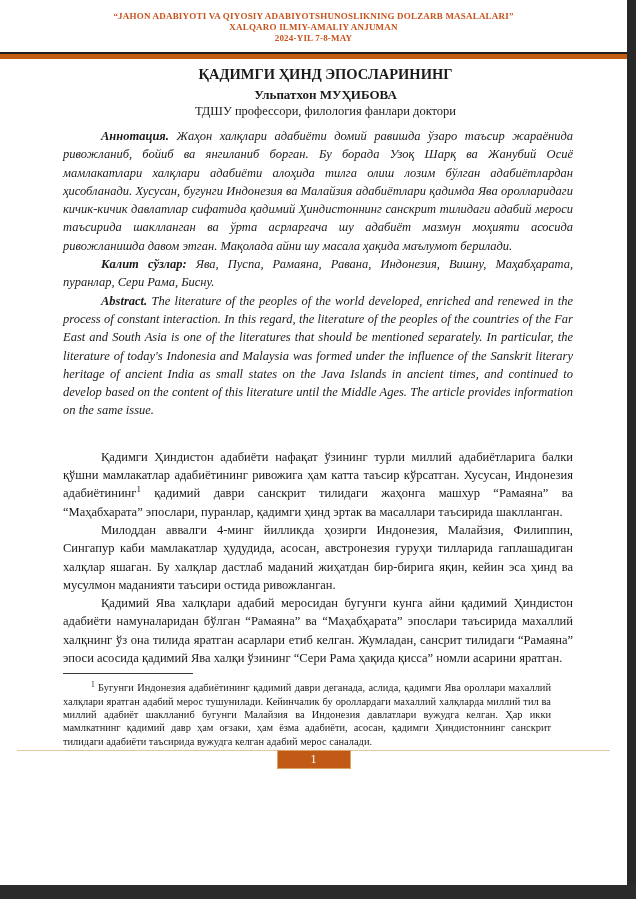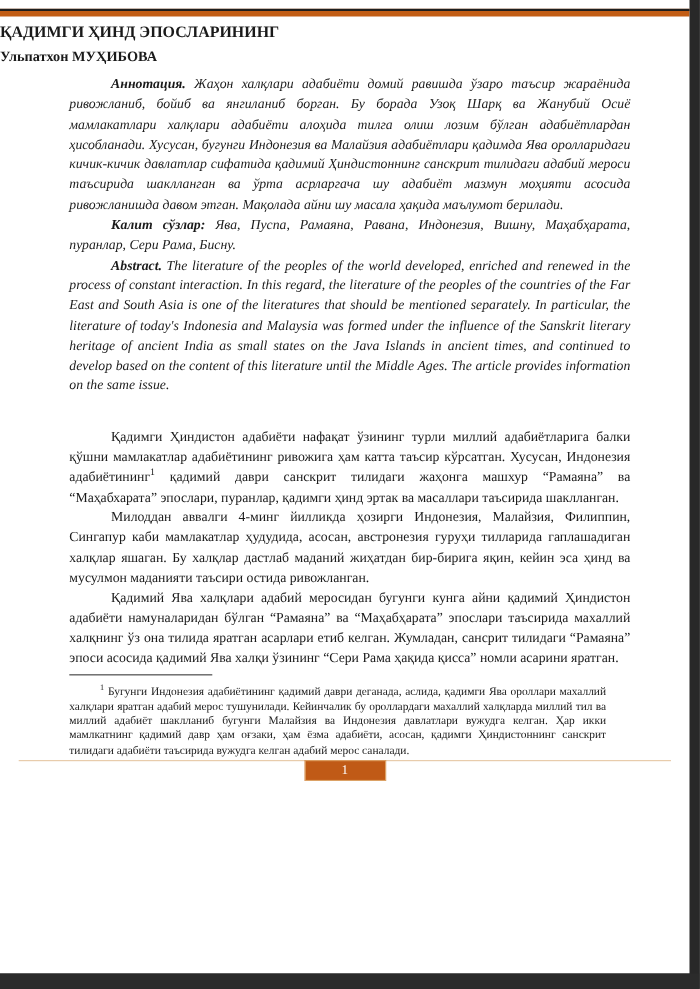--- a/index.html
+++ b/index.html
@@ -31,21 +31,21 @@
     letter-spacing:.2px;
   }
   .header-rule{
     margin-top:8px;
     border-top:2px solid #1f1f1f;
     height:5px;
     background:#c25d15;
   }
 
   
-  .title-block{margin-top:5px;}
+  .title-block{margin-top:5px;text-align:center;padding-left:24px;}
   .article-title{font-weight:bold;font-size:14.5px;line-height:20px;}
   .author{font-weight:bold;font-size:13px;line-height:17px;margin-top:2px;}
   .affiliation{font-size:12.5px;line-height:16px;}
 
   
   .content{padding:8px 54px 0 63px;}
   .para{
     margin:0;
     text-align:justify;
     text-indent:38px;
@@ -83,26 +83,32 @@
     line-height:16px;
     text-align:center;
   }
 </style>
 </head>
 <body>
 
 <div class="page">
   <div class="sheet">
 
+    <div class="conf-header">
+      <div>“JAHON ADABIYOTI VA QIYOSIY ADABIYOTSHUNOSLIKNING DOLZARB MASALALARI”</div>
+      <div>XALQARO ILMIY-AMALIY ANJUMAN</div>
+      <div>2024-YIL 7-8-MAY</div>
+    </div>
 
     <div class="header-rule"></div>
 
     <div class="title-block">
       <div class="article-title">ҚАДИМГИ ҲИНД ЭПОСЛАРИНИНГ</div>
       <div class="author">Ульпатхон МУҲИБОВА</div>
+      <div class="affiliation">ТДШУ профессори, филология фанлари доктори</div>
     </div>
 
     <div class="content">
 
       <p class="para italic">
         <span class="lead">Аннотация.</span><span>Жаҳон халқлари адабиёти домий равишда ўзаро таъсир жараёнида ривожланиб, бойиб ва янгиланиб борган. Бу борада Узоқ Шарқ ва Жанубий Осиё мамлакатлари халқлари адабиёти алоҳида тилга олиш лозим бўлган адабиётлардан ҳисобланади. Хусусан, бугунги Индонезия ва Малайзия адабиётлари қадимда Ява оролларидаги кичик-кичик давлатлар сифатида қадимий Ҳиндистоннинг санскрит тилидаги адабий мероси таъсирида шаклланган ва ўрта асрларгача шу адабиёт мазмун моҳияти асосида ривожланишда давом этган. Мақолада айни шу масала ҳақида маълумот берилади.</span>
       </p>
 
       <p class="para italic">
         <span class="lead">Калит сўзлар:</span><span>Ява, Пуспа, Рамаяна, Равана, Индонезия, Вишну, Маҳабҳарата, пуранлар, Сери Рама, Бисну.</span>

